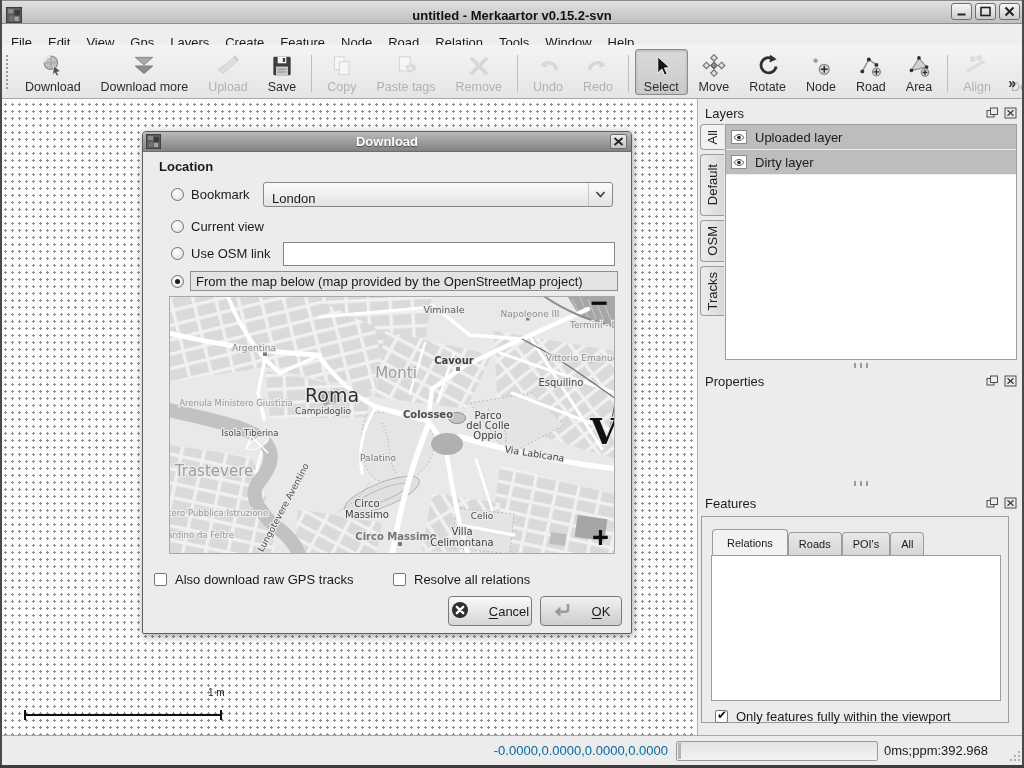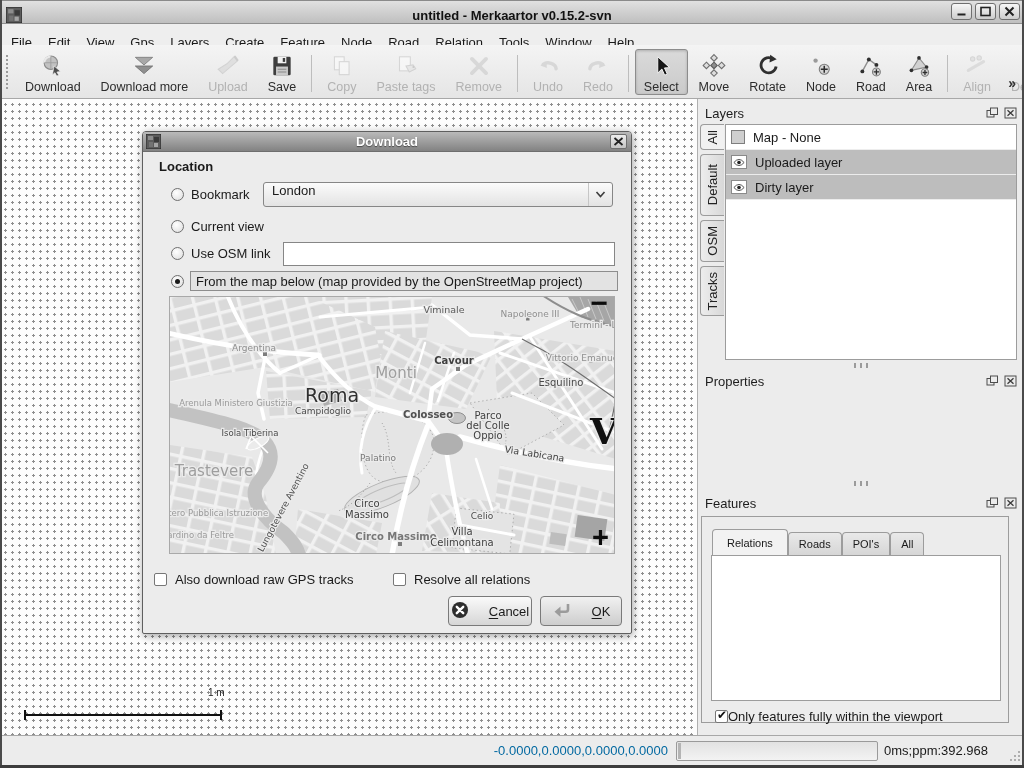--- a/index.html
+++ b/index.html
@@ -52,21 +52,21 @@
 .layer-row.hl{background:#bdbdbd;border-bottom:1px solid #ececec}
 .eyebox{width:16px;height:14px;background:#fff;border:1px solid #8a8a8a;display:flex;align-items:center;justify-content:center;flex:none}
 .splitter{position:absolute;left:0;right:0;height:7px;display:flex;justify-content:center;gap:4px;align-items:center}
 .splitter i{width:2px;height:5px;background:#9b9b9b}
 #split1{top:263px}#split2{top:381px}
 #feat-frame{position:absolute;left:3px;top:417px;width:308px;height:207px;border:1px solid #9c9c9c;background:#ececec}
 #feat-tabs{position:absolute;left:10px;top:12px;display:flex;align-items:flex-end}
 .ftab{height:23px;padding:0 10px;border:1px solid #9c9c9c;border-bottom:none;border-radius:4px 4px 0 0;background:linear-gradient(#e9e9e9,#d6d6d6);display:flex;align-items:center;font-size:11px}
 .ftab.selected{height:26px;padding:0 14px;background:#f2f2f2;position:relative;z-index:2}
 #feat-list{position:absolute;left:9px;top:38px;width:290px;height:146px;background:#fff;border:1px solid #9c9c9c}
-#feat-cb-row{position:absolute;left:13px;top:192px;display:flex;align-items:center;font-size:13px}
+#feat-cb-row{position:absolute;left:13px;top:192px;display:flex;align-items:center;gap:8px;font-size:13px}
 
 
 .cb{width:13px;height:13px;border:1px solid #777;background:#fff;border-radius:2px;display:inline-block;position:relative;flex:none}
 .cb.checked::after{content:"✔";position:absolute;left:1px;top:-3px;font-size:12px;color:#111}
 .radio{width:13px;height:13px;border:1px solid #6f6f6f;border-radius:50%;background:radial-gradient(circle at 40% 35%,#fff,#dcdcdc);display:inline-block;position:relative}
 .radio.selected::after{content:"";position:absolute;left:3px;top:3px;width:5px;height:5px;border-radius:50%;background:#1b1b1b}
 
 
 #statusbar{position:absolute;left:0;top:735px;width:1024px;height:30px;background:#ececec;border-top:1px solid #a8a8a8;font-size:13px}
 #sb-coords{position:absolute;right:356px;top:7px;color:#0369a1}
@@ -79,21 +79,21 @@
 #dialog{position:absolute;left:142px;top:131px;width:490px;height:503px;background:#ececec;border:1px solid #5f5f5f;border-radius:4px 4px 2px 2px;box-shadow:1px 2px 9px rgba(0,0,0,.35);font-size:13px;z-index:10}
 #dlg-titlebar{position:absolute;left:0;top:0;right:0;height:20px;background:linear-gradient(#bababa,#828282);border-radius:3px 3px 0 0;border-bottom:1px solid #6e6e6e;display:flex;align-items:center}
 #dlg-icon{margin-left:3px;display:flex}
 #dlg-title{position:absolute;left:0;right:0;text-align:center;color:#fff;font-weight:bold;font-size:13px;text-shadow:0 1px 1px #4a4a4a}
 #dlg-close{position:absolute;right:4px;top:2px;width:17px;height:15px;border:1px solid #6f6f6f;border-radius:2px;background:linear-gradient(#ededed,#c4c4c4);display:flex;align-items:center;justify-content:center}
 #dlg-location{position:absolute;left:16px;top:27px;font-weight:bold}
 #r0{position:absolute;left:28px;top:56px}#r1{position:absolute;left:28px;top:88px}
 #r2{position:absolute;left:28px;top:115px}#r3{position:absolute;left:28px;top:143px}
 .rlabel{position:absolute;color:#1a1a1a}
 #r0l{left:48px;top:55px}#r1l{left:48px;top:87px}#r2l{left:48px;top:114px}
-#combo{position:absolute;left:120px;top:50px;width:350px;height:25px;border:1px solid #868686;border-radius:3px;background:linear-gradient(#fbfbfb,#e3e3e3);display:flex;align-items:flex-start}
+#combo{position:absolute;left:120px;top:50px;width:350px;height:25px;border:1px solid #868686;border-radius:3px;background:linear-gradient(#fbfbfb,#e3e3e3);display:flex;align-items:flex-end}
 #combo-value{padding-left:8px}
 #combo-arrow{margin-left:auto;width:24px;height:100%;display:flex;align-items:center;justify-content:center;border-left:1px solid #c6c6c6}
 #osm-input{position:absolute;left:140px;top:110px;width:332px;height:24px;border:1px solid #868686;background:#fff;font:inherit;padding:0 4px}
 #r3-frame{position:absolute;left:47px;top:139px;width:428px;height:20px;border:1px solid #8d8d8d;background:#e3e3e3;display:flex;align-items:center;padding-left:5px}
 #dlg-map{position:absolute;left:26px;top:164px;width:446px;height:258px;border:1px solid #a9a9a9;overflow:hidden;background:#fef9c3}
 #dlg-map svg{display:block}
 #zoom-out-btn{position:absolute;right:6px;top:-9px;font-size:30px;font-weight:bold;color:#0c0c0c;line-height:1}
 #zoom-in-btn{position:absolute;right:5px;bottom:1px;font-size:29px;font-weight:bold;color:#0c0c0c;line-height:1}
 #cb0{position:absolute;left:11px;top:441px}#cb1{position:absolute;left:250px;top:441px}
 #cb0l{position:absolute;left:32px;top:440px}#cb1l{position:absolute;left:271px;top:440px}
@@ -377,28 +377,20 @@
           <span>Default</span>
         </div>
         <div class="vtab" style="height: 42px;">
           <span>OSM</span>
         </div>
         <div class="vtab" style="height: 50px;">
           <span>Tracks</span>
         </div>
       </div>
     <div id="layer-list">
-        <div class="layer-row">
-          <span style="display: flex;">
-            <svg width="14" height="14" viewBox="0 0 14 14">
-              <rect x=".5" y=".5" width="13" height="13" fill="#cfcfcf" stroke="#7e7e7e"></rect>
-            </svg>
-          </span>
-          <span>Map - None</span>
-        </div>
         <div class="layer-row hl">
           <span class="eyebox">
             <svg width="12" height="9" viewBox="0 0 13 10">
               <path d="M.8 5 Q6.5 -1.8 12.2 5 Q6.5 11.8 .8 5 Z" fill="#fff" stroke="#2c2c2c" stroke-width=".9"></path>
               <circle cx="6.5" cy="5" r="2" fill="#222"></circle>
             </svg>
           </span>
           <span>Uploaded layer</span>
         </div>
         <div class="layer-row hl">

